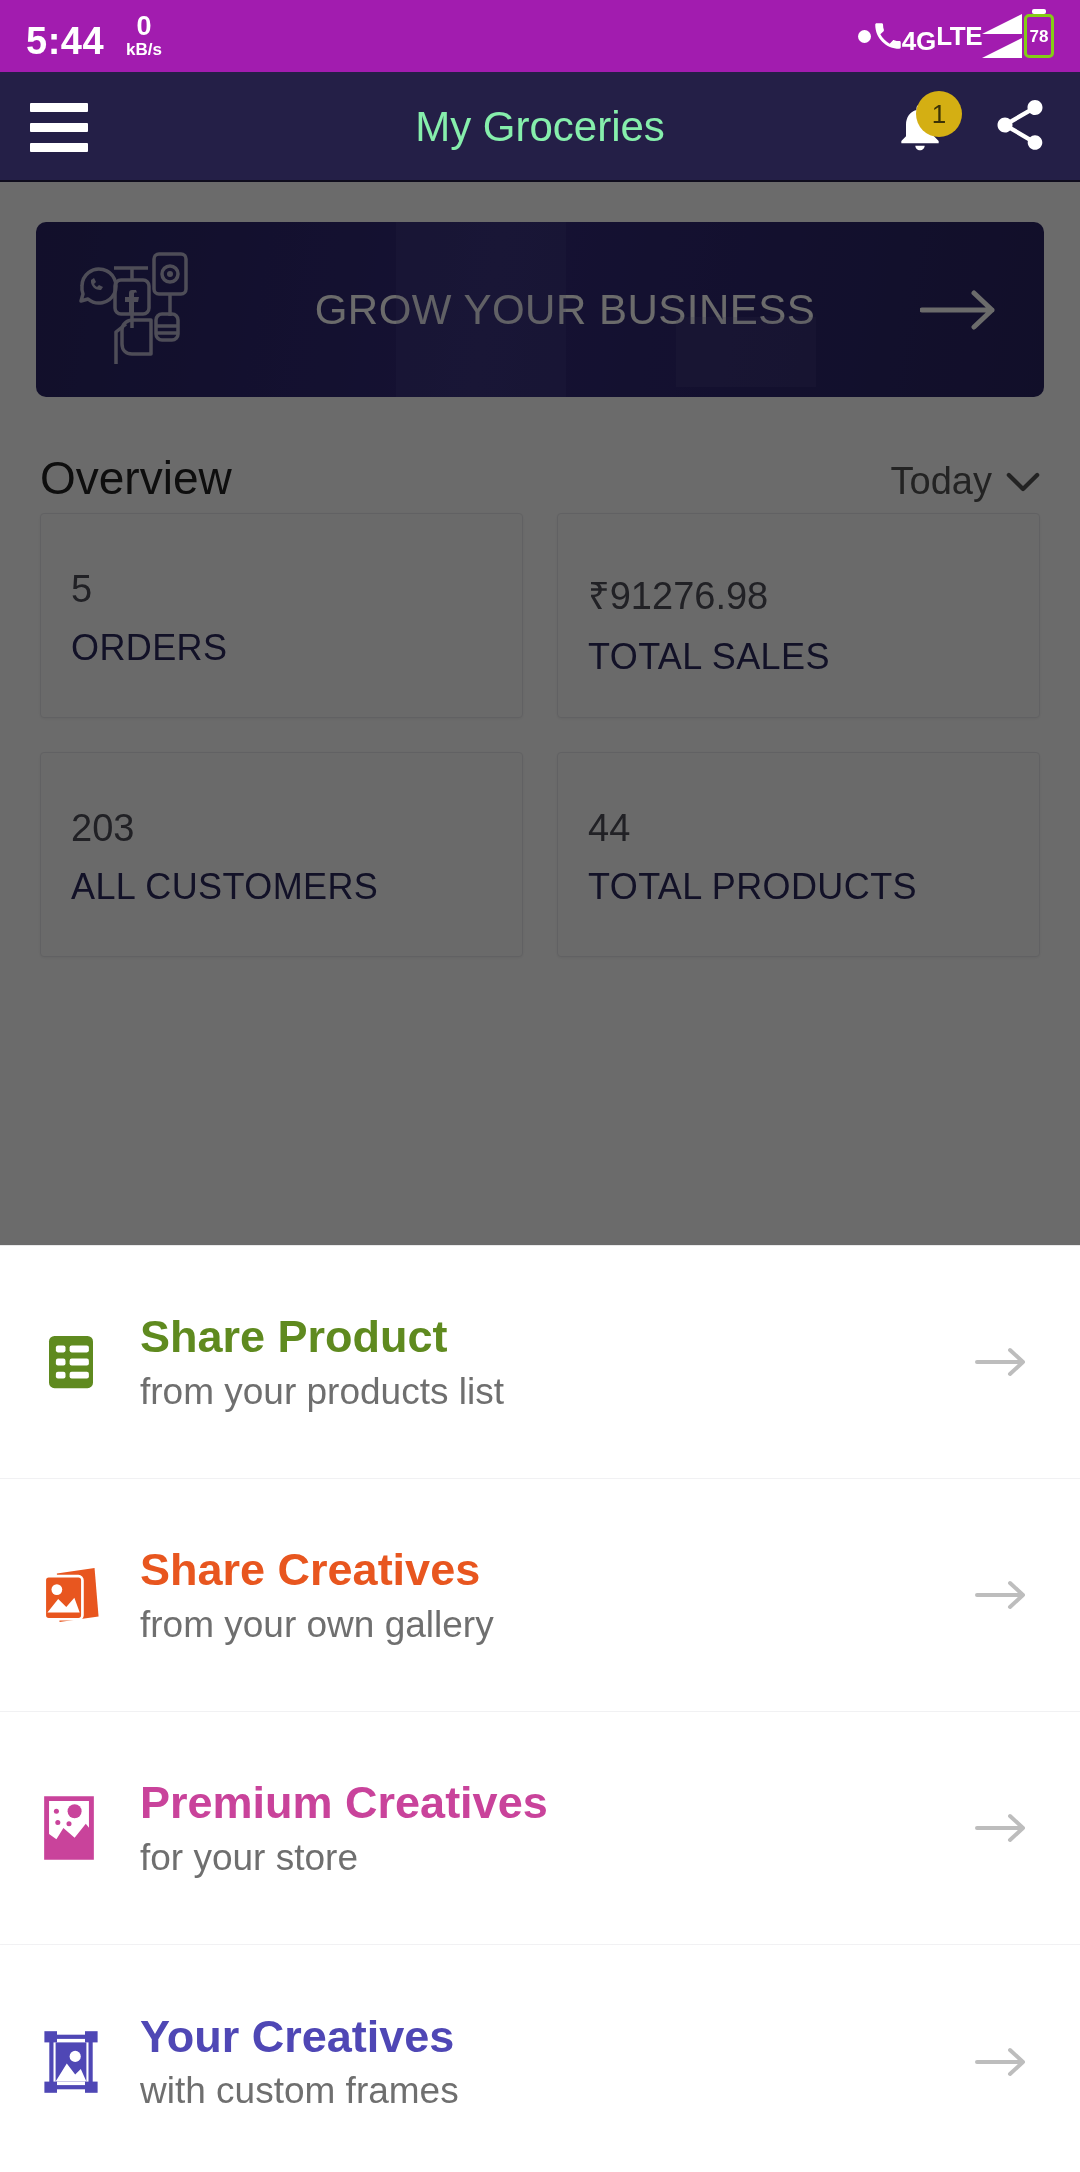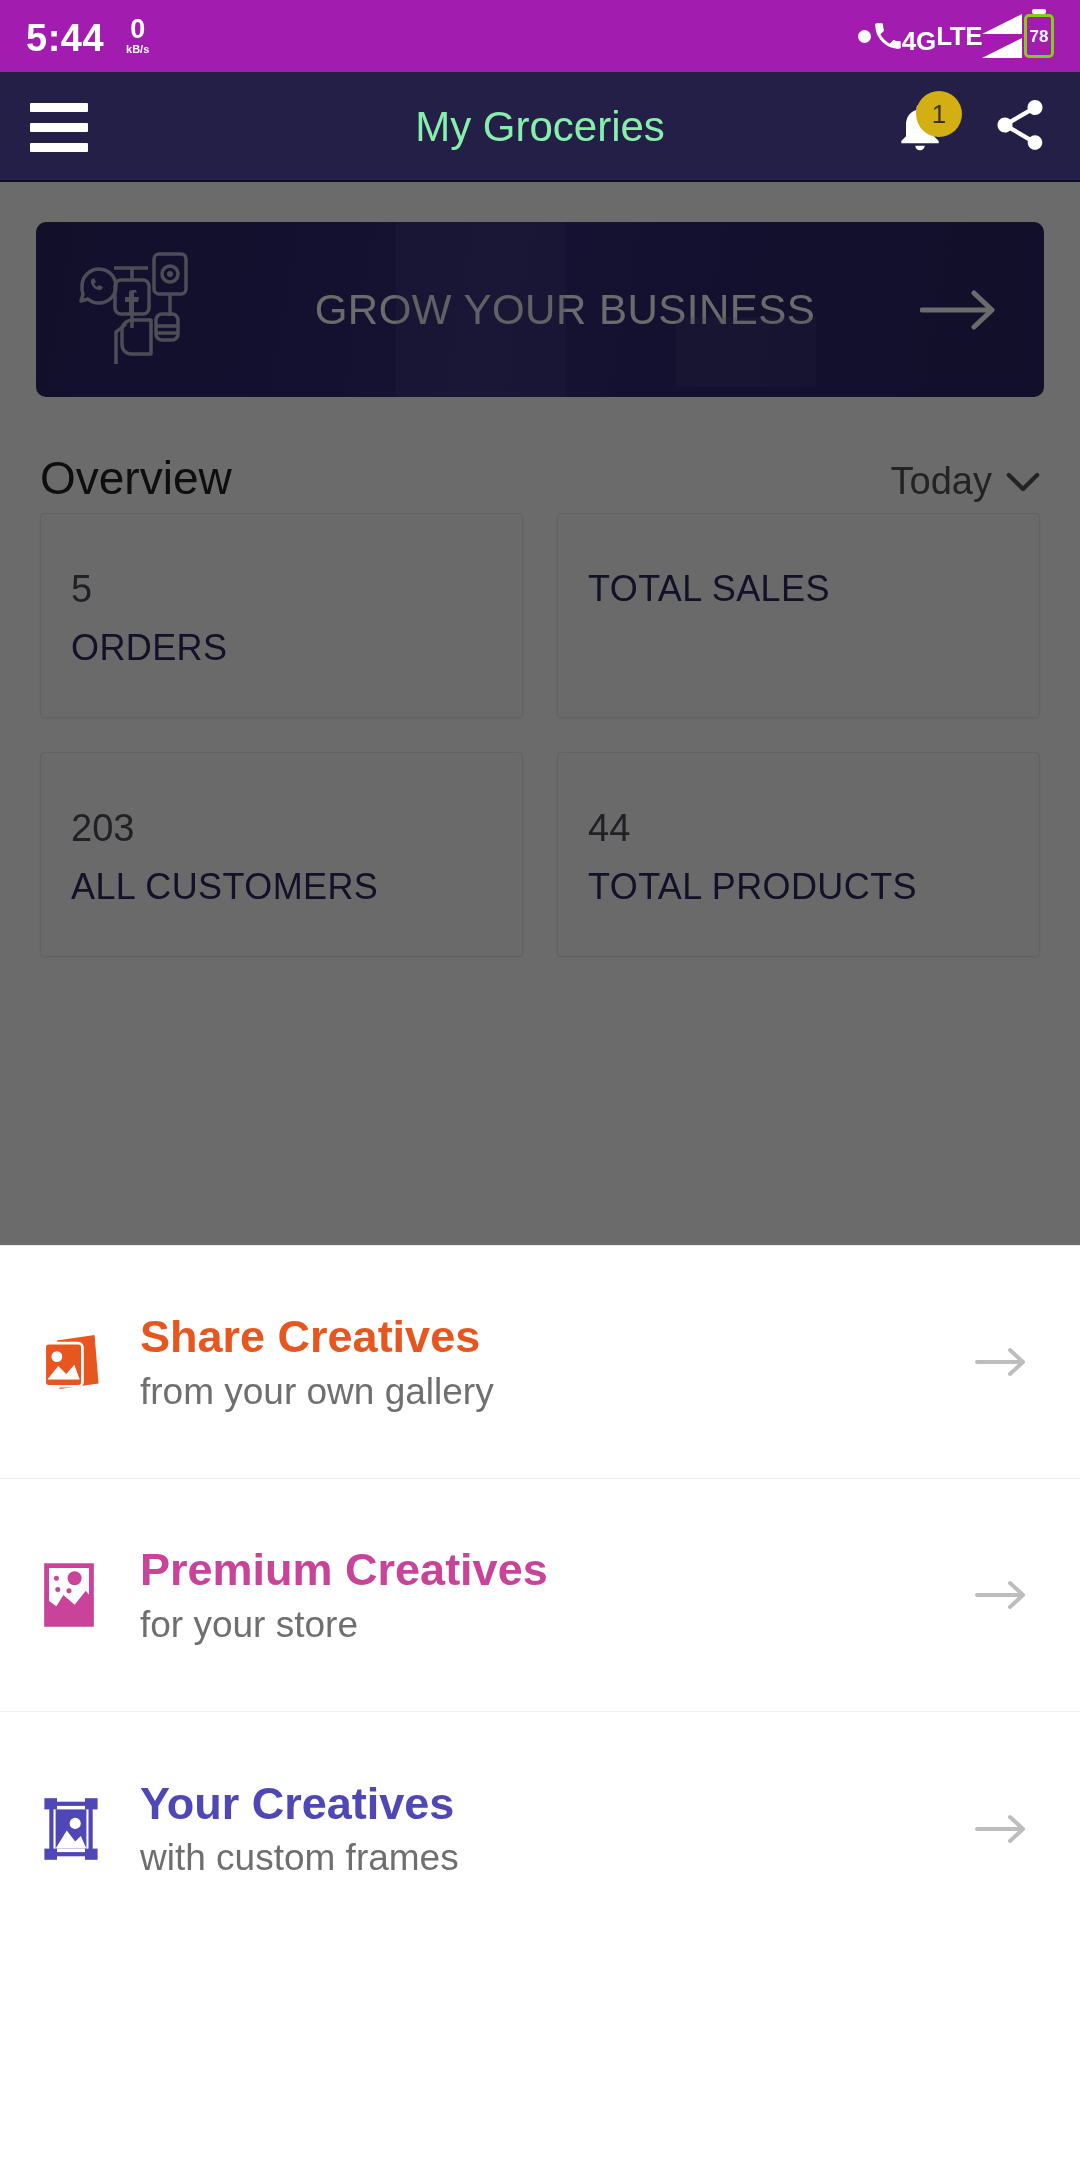--- a/index.html
+++ b/index.html
@@ -22,21 +22,21 @@
     height:72px;
     background:#a21caf;
     display:flex; align-items:center;
     padding:0 26px;
     color:#ffffff;
   }
   .sb-left { display:flex; align-items:flex-end; gap:22px; }
   #status-time { font-size:38px; font-weight:700; letter-spacing:.5px; line-height:1; }
   .netspeed { display:flex; flex-direction:column; align-items:center; line-height:1; padding-bottom:2px;}
   .netspeed .val { font-size:27px; font-weight:700; }
-  .netspeed .unit { font-size:11px; font-weight:700; margin-top:1px; }
+  .netspeed .unit { font-size:17px; font-weight:700; margin-top:1px; }
   .sb-right { margin-left:auto; display:flex; align-items:center; gap:0; }
   .dot-icon { width:13px; height:13px; border-radius:50%; background:#fff; display:block; }
   .icon-4g { display:flex; align-items:flex-end; }
   .icon-4g .g { font-size:26px; font-weight:700; line-height:.9; margin-left:-3px; }
   .lte-txt { font-size:26px; font-weight:700; letter-spacing:-.5px; }
   .sigwrap { display:flex; flex-direction:column; gap:3px; }
   .battery {
     width:30px; height:44px; border:3px solid #84cc16; border-radius:5px;
     position:relative; display:flex; align-items:center; justify-content:center;
   }
@@ -233,39 +233,62 @@
         </svg>
       </div>
     </div>
 
     <div class="stats-grid">
       <div class="stat-card">
         <div class="stat-value">5</div>
         <div class="stat-label">ORDERS</div>
       </div>
       <div class="stat-card">
+        <div class="stat-value">₹91276.98</div>
         <div class="stat-label">TOTAL SALES</div>
       </div>
       <div class="stat-card">
         <div class="stat-value">203</div>
         <div class="stat-label">ALL CUSTOMERS</div>
       </div>
       <div class="stat-card">
         <div class="stat-value">44</div>
         <div class="stat-label">TOTAL PRODUCTS</div>
       </div>
     </div>
 
   </div>
 </div>
 
 <div id="scrim"></div>
 
 <div id="bottom-sheet">
 
+  <div class="sheet-item">
+    <div class="sheet-icon">
+      <svg width="66" height="66" viewBox="0 0 48 48" aria-hidden="true">
+        <rect x="8" y="5" width="32" height="38" rx="4" fill="#5f8a1f"></rect>
+        <rect x="13" y="12" width="7" height="5" rx="1.5" fill="#ffffff"></rect>
+        <rect x="23" y="12" width="14" height="5" rx="1.5" fill="#ffffff"></rect>
+        <rect x="13" y="21.5" width="7" height="5" rx="1.5" fill="#ffffff"></rect>
+        <rect x="23" y="21.5" width="14" height="5" rx="1.5" fill="#ffffff"></rect>
+        <rect x="13" y="31" width="7" height="5" rx="1.5" fill="#ffffff"></rect>
+        <rect x="23" y="31" width="14" height="5" rx="1.5" fill="#ffffff"></rect>
+      </svg>
+    </div>
+    <div class="sheet-text">
+      <div class="sheet-title" style="color:#5f8a1f">Share Product</div>
+      <div class="sheet-sub">from your products list</div>
+    </div>
+    <div class="sheet-arrow">
+      <svg width="56" height="34" viewBox="0 0 56 34" aria-hidden="true">
+        <path d="M4 17h46M37 5l13 12-13 12" fill="none" stroke="#bdbdbd" stroke-width="4" stroke-linecap="round" stroke-linejoin="round"></path>
+      </svg>
+    </div>
+  </div>
 
   <div class="sheet-item">
     <div class="sheet-icon">
       <svg width="70" height="66" viewBox="0 0 52 48" aria-hidden="true">
         <path d="M14 8 L42 4 L45 40 L16 44 Z" fill="#e8561f"></path>
         <rect x="5" y="10" width="28" height="32" rx="3" fill="#e8561f" stroke="#ffffff" stroke-width="2"></rect>
         <circle cx="14" cy="20" r="4" fill="#ffffff"></circle>
         <path d="M7 37 L15 27 L21 33 L27 26 L31 37 Z" fill="#ffffff"></path>
       </svg>
     </div>

